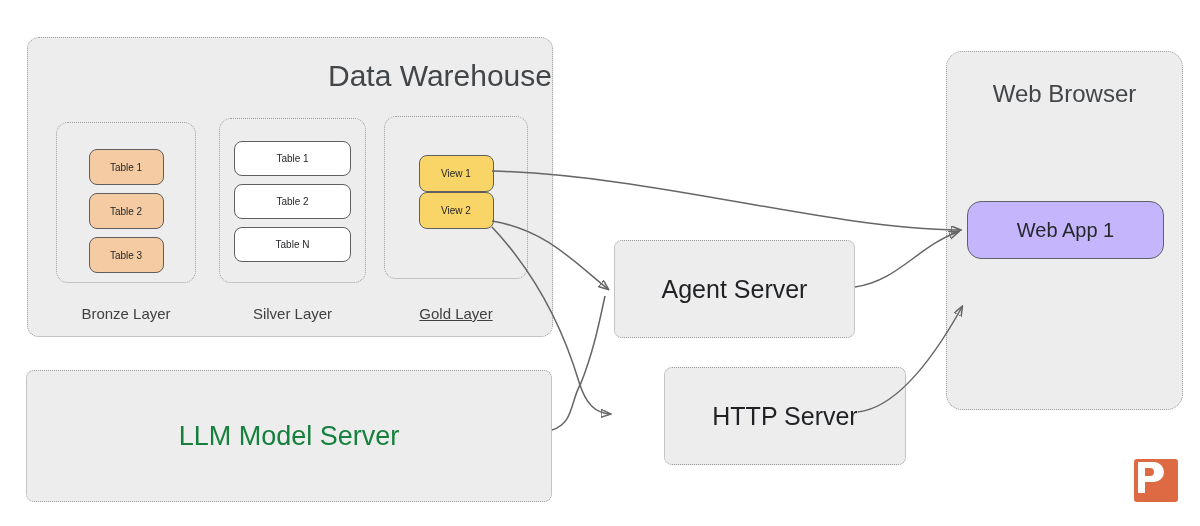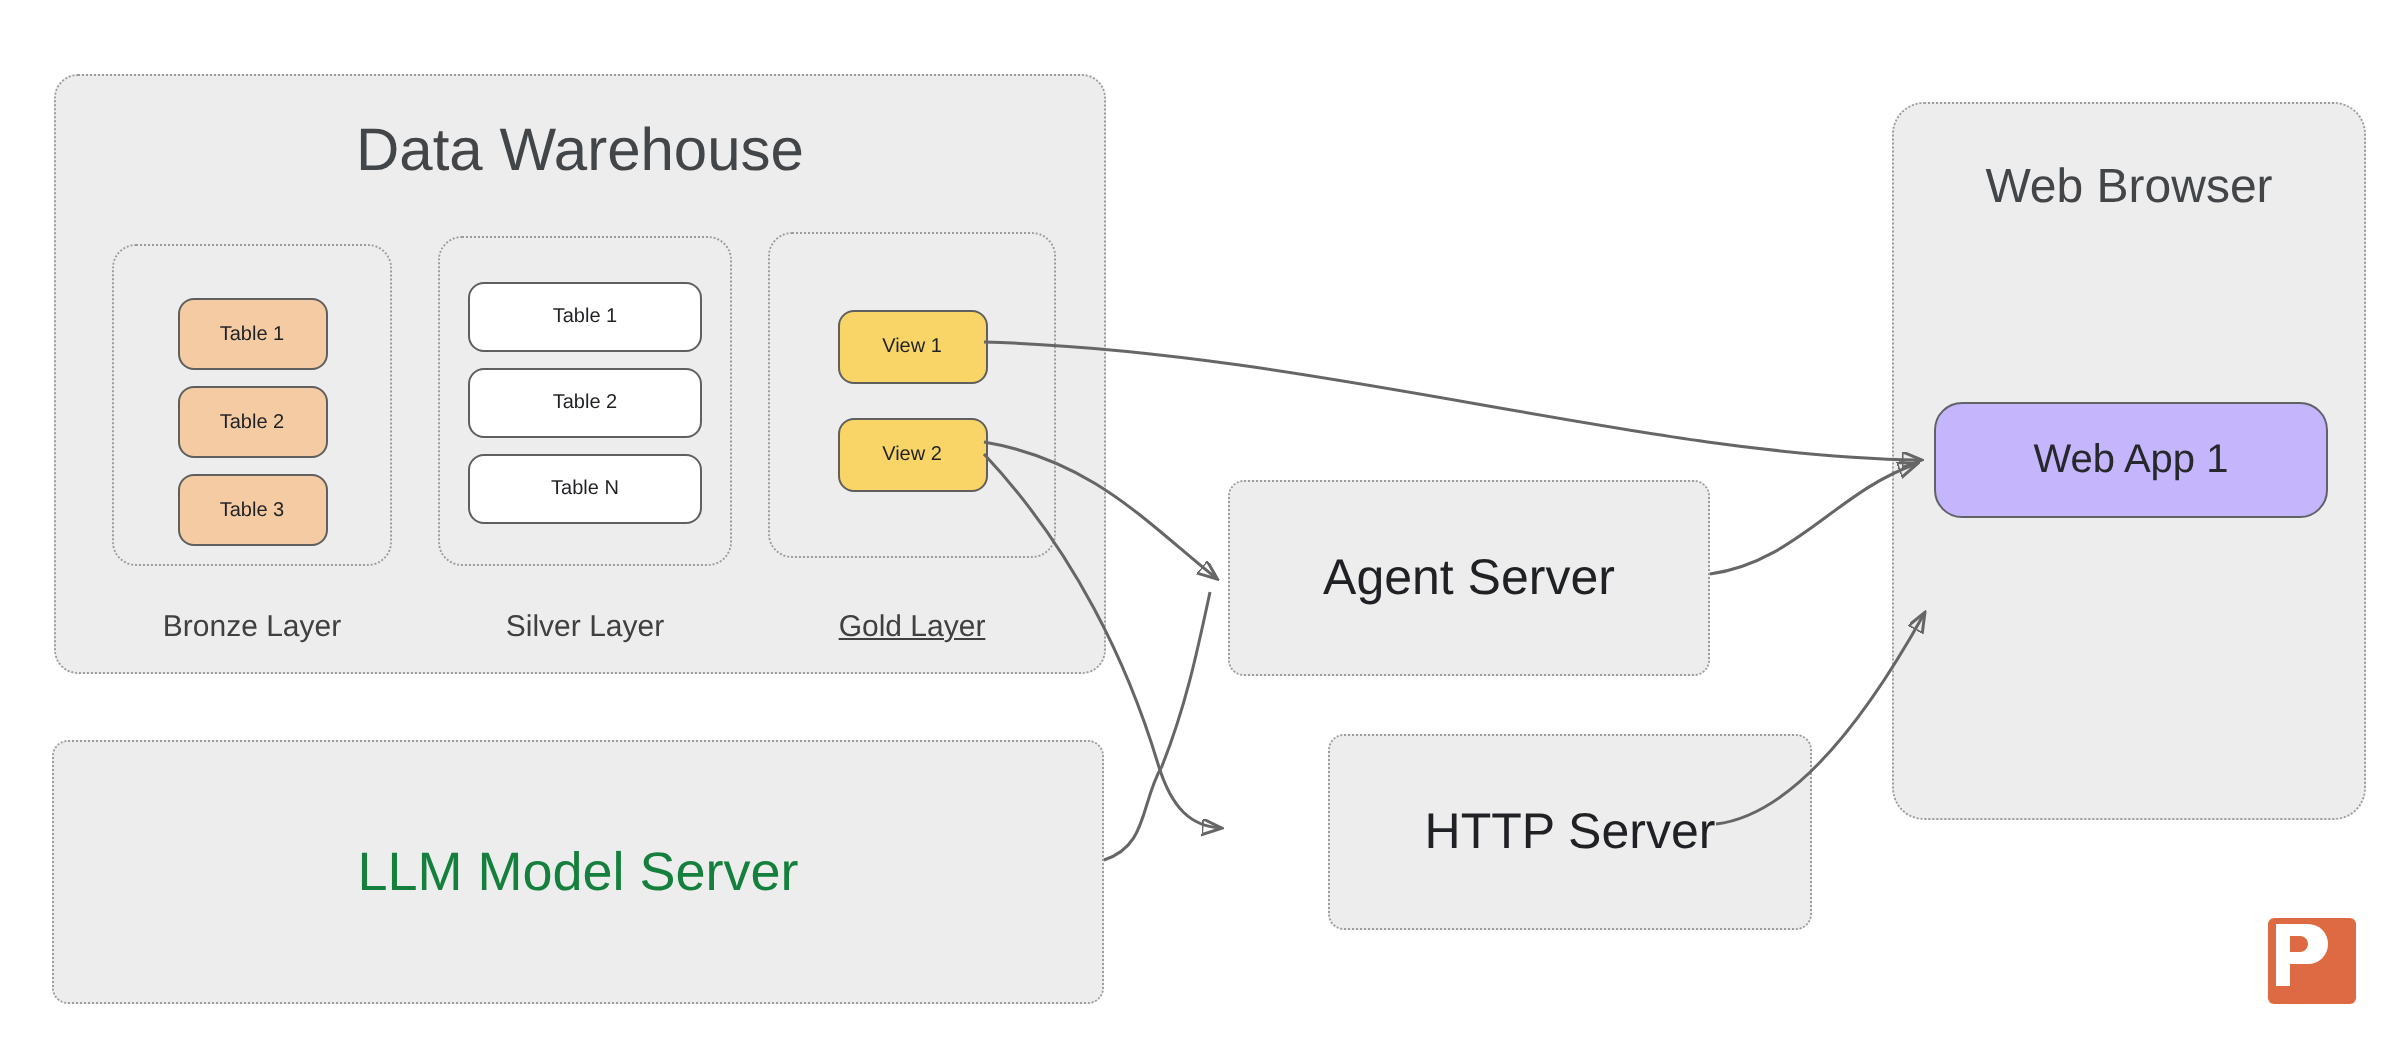--- a/index.html
+++ b/index.html
@@ -19,21 +19,21 @@
     background: #EDEDED;
     border: 1.5px dotted #9C9C9C;
   }
   .round-lg { border-radius: 12px; }
   .round-md { border-radius: 8px; padding-left: 15px; }
   .round-xl { border-radius: 16px; }
 
   
   .dw-title {
     position: absolute; left: 0; right: 0; top: 21px;
-    text-align: center;
+    text-align: right;
     font-size: 30px; color: #434649;
   }
   .wb-title {
     position: absolute; left: 0; right: 0; top: 28px;
     text-align: center;
     font-size: 24px; color: #434649;
   }
   .server-label {
     position: absolute; inset: 0;
     display: flex; align-items: center; justify-content: center;
@@ -131,21 +131,21 @@
     </div>
     <div class="layer-label" style="left:28px; width:140px;">Bronze Layer</div>
 
     <div class="layer-box" style="left:191px; top:80px; width:147px; height:165px; padding-top:22px; gap:8px;">
       <div class="node node-silver">Table 1</div>
       <div class="node node-silver">Table 2</div>
       <div class="node node-silver">Table N</div>
     </div>
     <div class="layer-label" style="left:191px; width:147px;">Silver Layer</div>
 
-    <div class="layer-box" style="left:356px; top:78px; width:144px; height:163px; padding-top:38px; gap:17px;">
+    <div class="layer-box" style="left:356px; top:78px; width:144px; height:163px; padding-top:38px; gap:0;">
       <div class="node node-gold">View 1</div>
       <div class="node node-gold">View 2</div>
     </div>
     <div class="layer-label" style="left:356px; width:144px;text-decoration:underline;">Gold Layer</div>
   </div>
 
   <div class="dotted-box round-md" style="left:26px; top:370px; width:526px; height:132px;">
     <div class="llm-label">LLM Model Server</div>
   </div>
 

